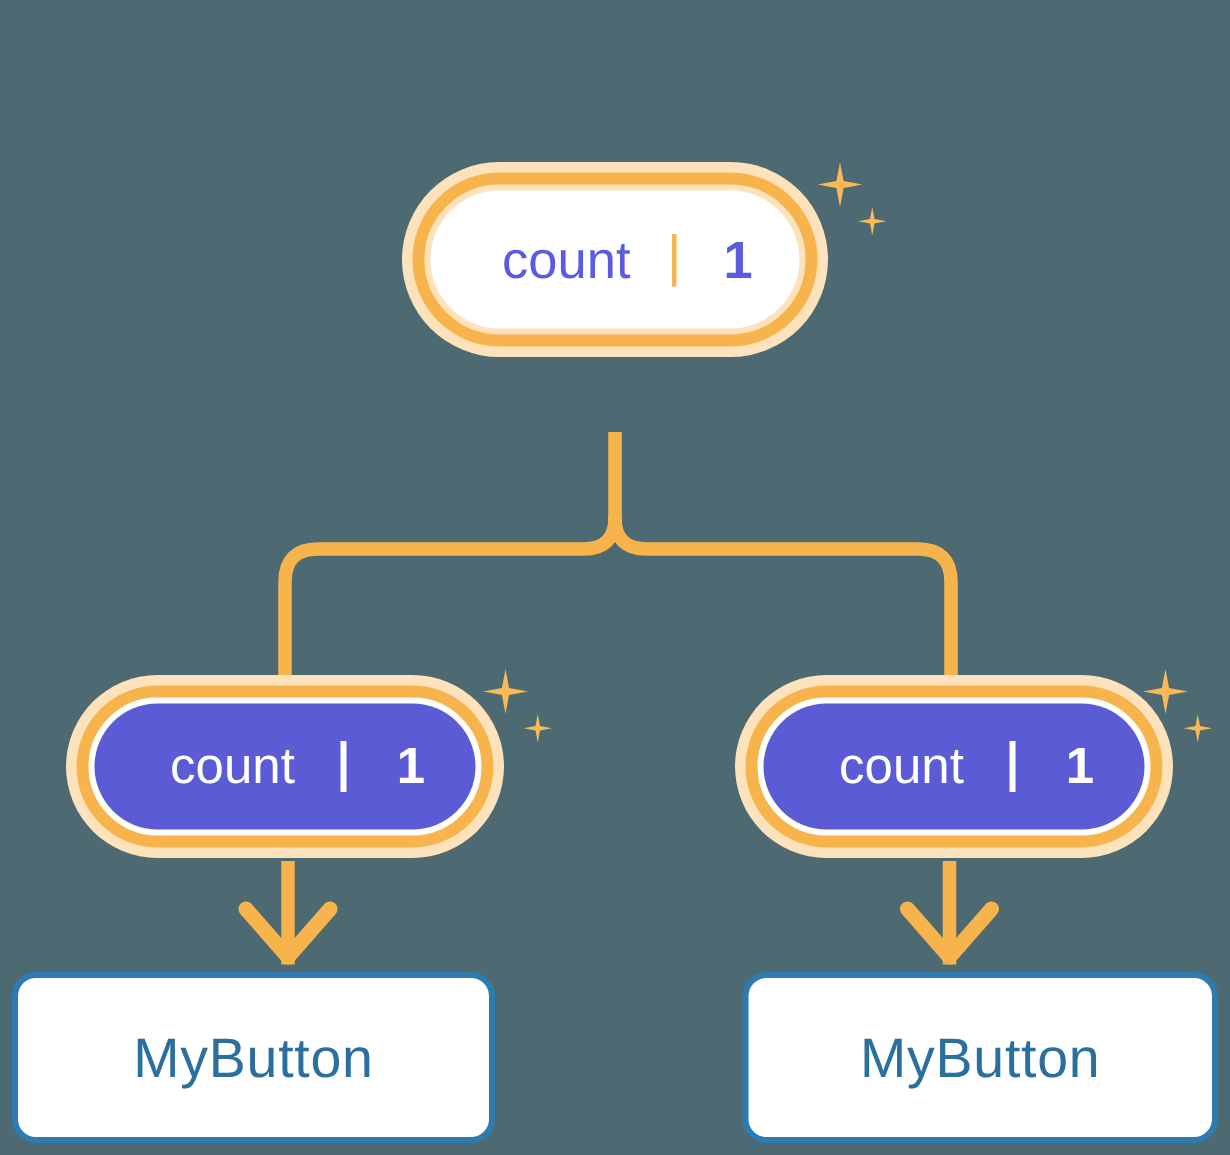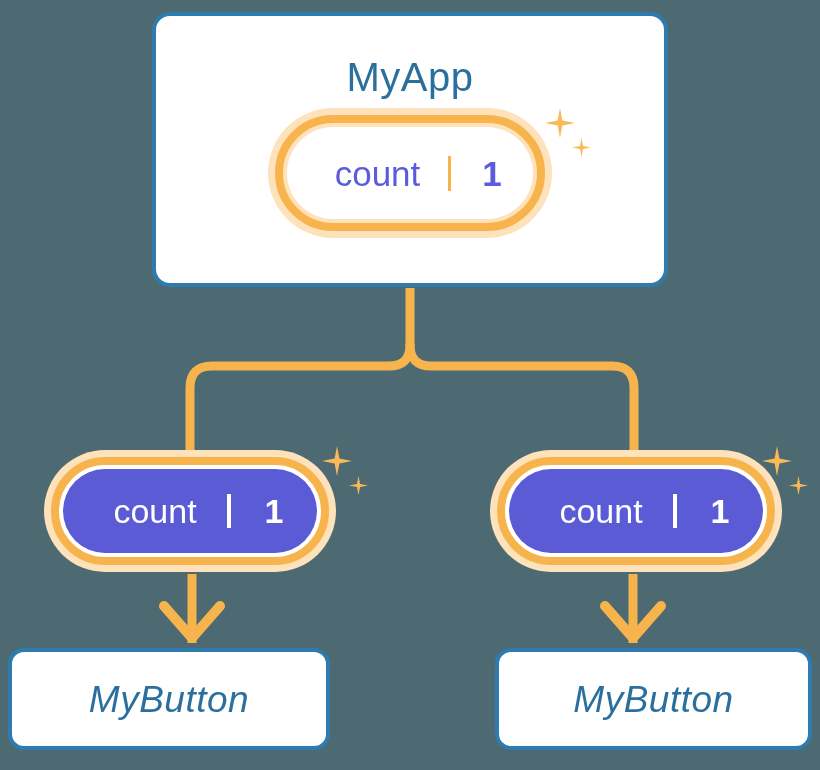--- a/index.html
+++ b/index.html
@@ -50,26 +50,25 @@
     height: 275px;
   }
   #app-card .card-title {
     position: absolute;
     left: 0; right: 0;
     top: 41px;
   }
 
   .button-card {
     top: 648px;
-    height: 102px;
+    height: 114px;
     border-radius: 16px;
     display: flex;
     align-items: center;
     justify-content: center;
-    font-style: italic;
   }
   #button-card-left  { left: 8px;   width: 322px; }
   #button-card-right { left: 495px; width: 317px; }
   .button-card .card-title { font-size: 37px; }
 
   
   .pill-wrap {
     position: absolute;
     z-index: 4;
     border-radius: 999px;
@@ -172,23 +171,20 @@
     <path d="M 410 345 Q 410 366 389 366 L 212 366 Q 190 366 190 388 L 190 450" fill="none" stroke="#f8b44c" stroke-width="9" stroke-linecap="round" stroke-linejoin="round"></path>
     <path d="M 410 345 Q 410 366 431 366 L 612 366 Q 634 366 634 388 L 634 450" fill="none" stroke="#f8b44c" stroke-width="9" stroke-linecap="round" stroke-linejoin="round"></path>
 
     <path d="M 192 574 L 192 643" fill="none" stroke="#f8b44c" stroke-width="9" stroke-linecap="butt"></path>
     <path d="M 164 606 L 192 638 L 220 606" fill="none" stroke="#f8b44c" stroke-width="10" stroke-linecap="round" stroke-linejoin="round"></path>
 
     <path d="M 633 574 L 633 643" fill="none" stroke="#f8b44c" stroke-width="9" stroke-linecap="butt"></path>
     <path d="M 605 606 L 633 638 L 661 606" fill="none" stroke="#f8b44c" stroke-width="10" stroke-linecap="round" stroke-linejoin="round"></path>
   </svg>
 
-  <div class="card" id="app-card">
-    <div class="card-title">MyApp</div>
-  </div>
 
   <div class="pill-wrap pill-light" id="pill-app">
     <div class="pill-ring">
       <div class="pill-body">
         <span class="pill-key">count</span>
         <span class="pill-val">1</span>
       </div>
     </div>
   </div>
   <div class="sparkle-group" id="sparkles-app">

